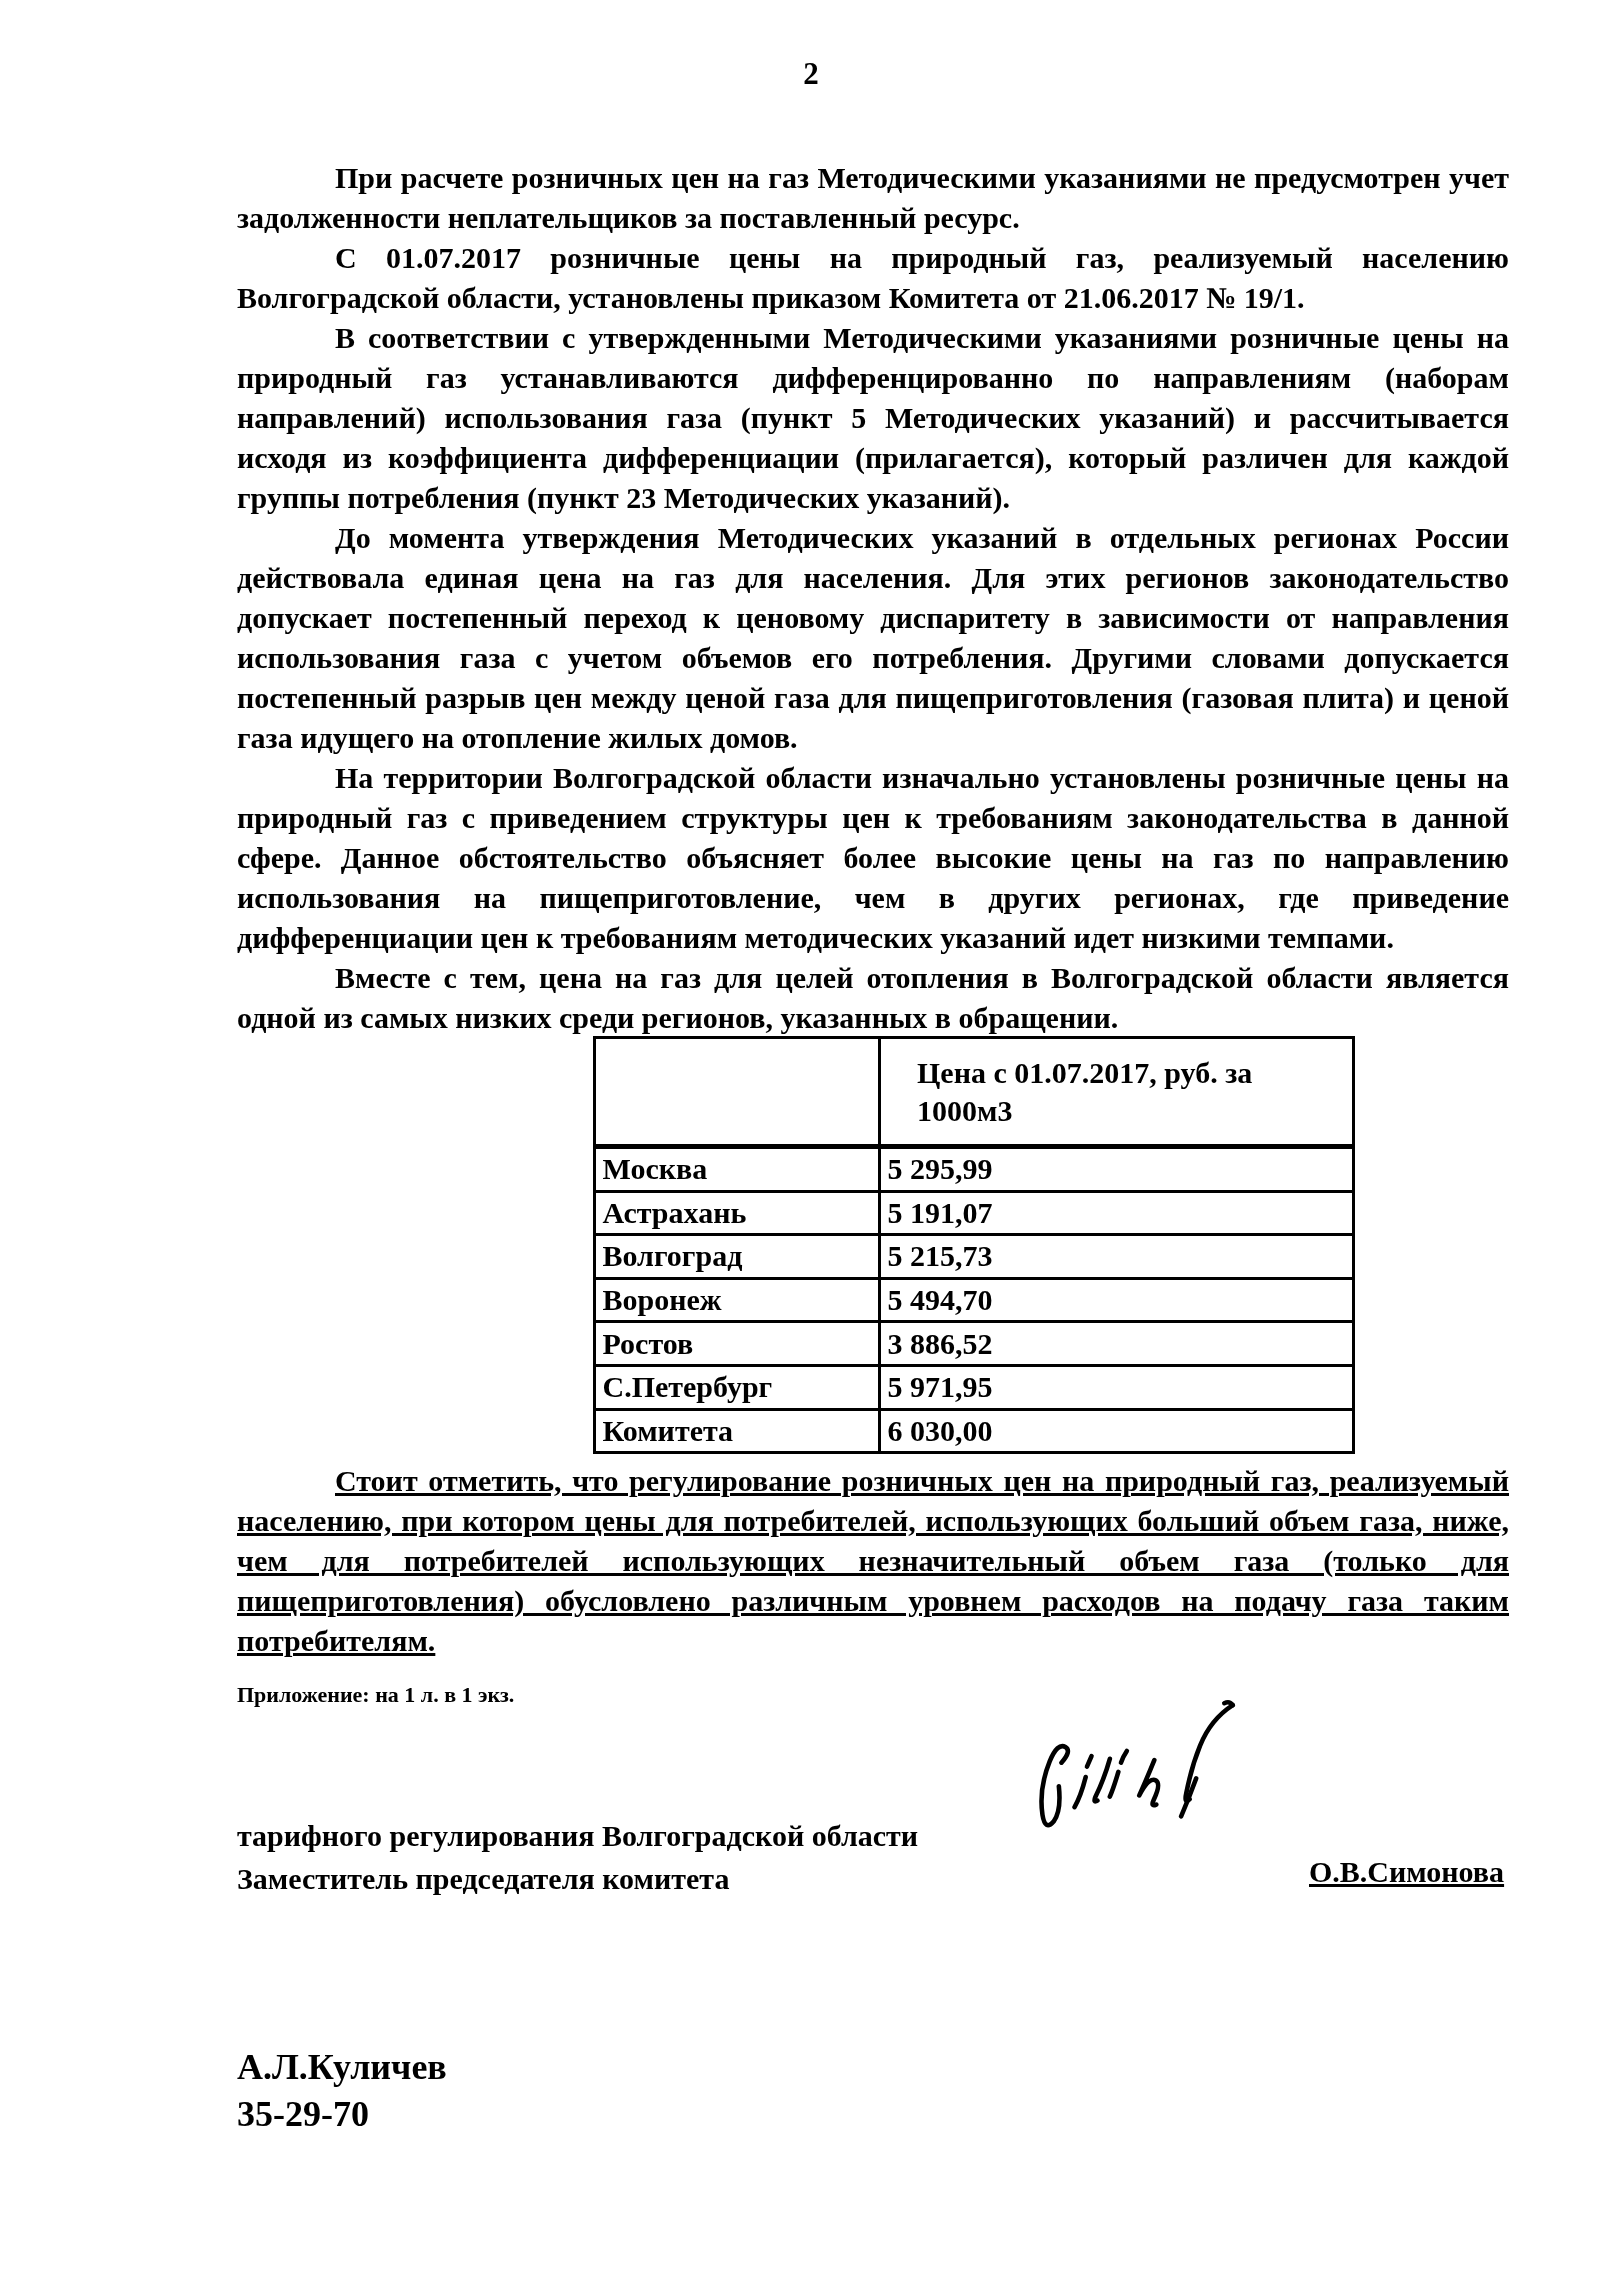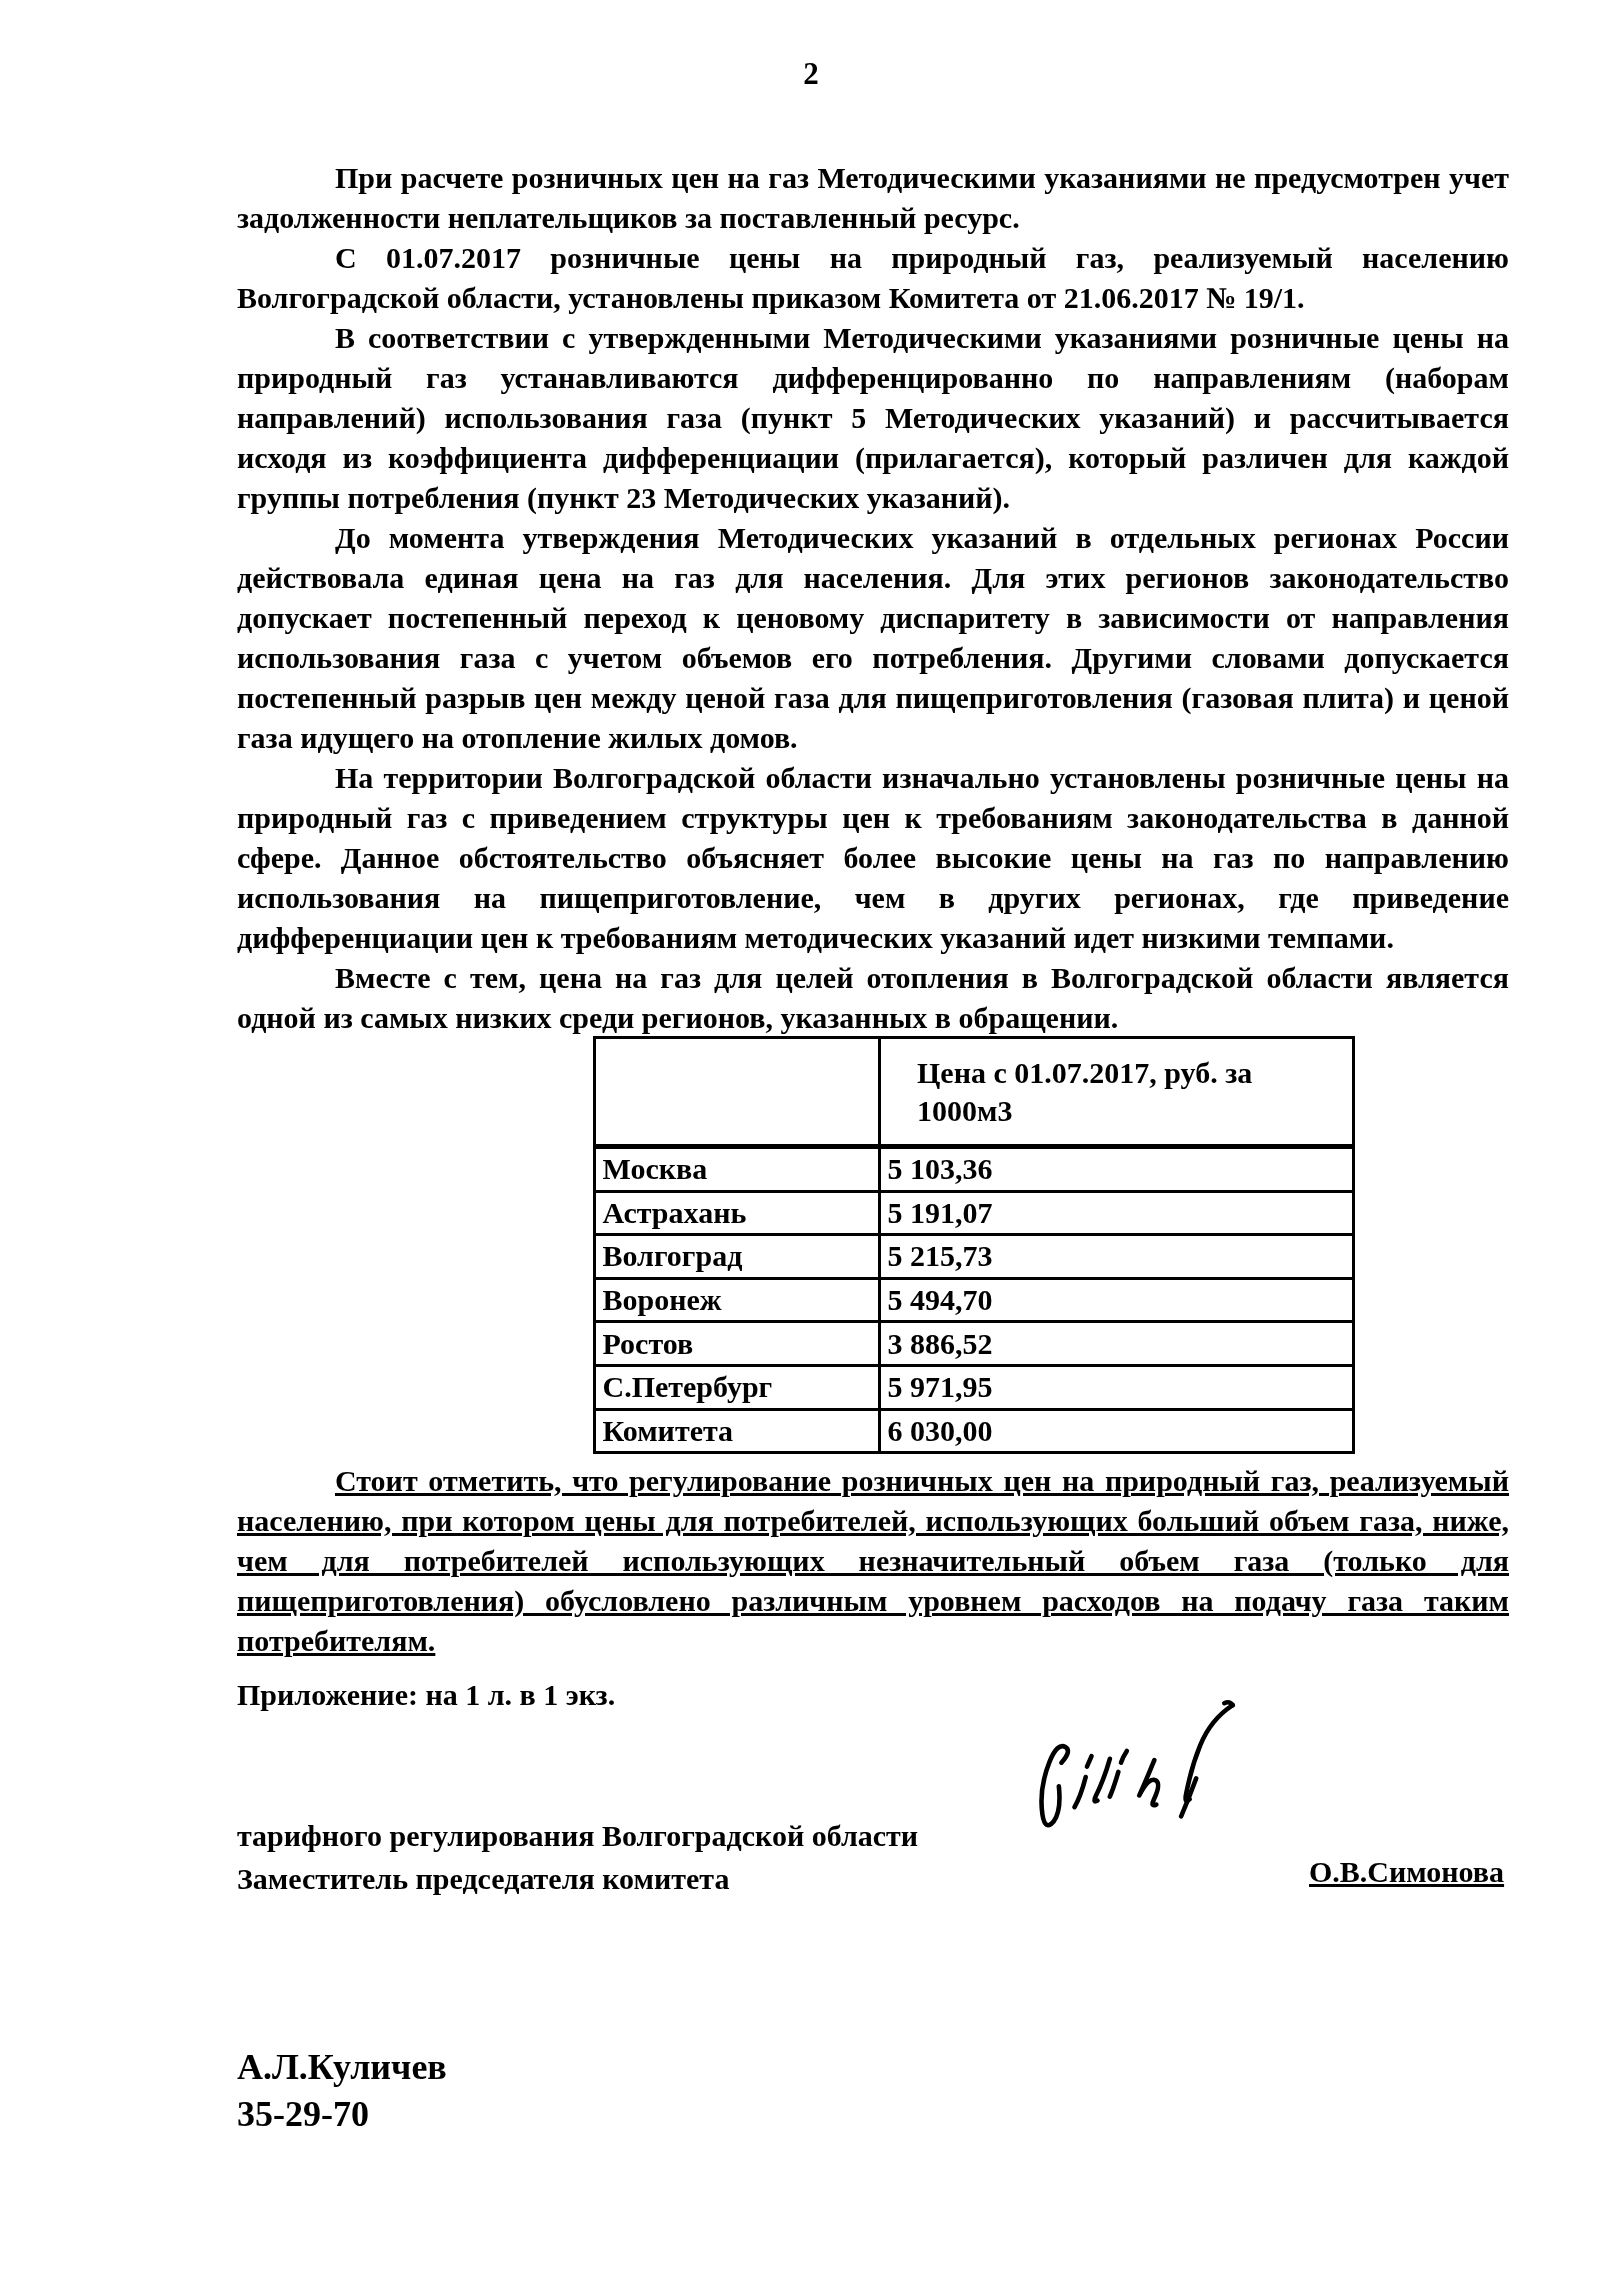--- a/index.html
+++ b/index.html
@@ -38,21 +38,21 @@
     vertical-align:middle;
     padding:1.3px 6.5px;
   }
   .price-table th{font-weight:700;padding:6.5px 36px;height:92px;}
   .price-table .city-col{width:210px;}
   .price-table .price-col{width:399px;}
   .price-table td{height:38px;}
   .price-table thead th{border-bottom:5.9px solid #000;}
   .attachment-note{
     position:absolute;left:237px;top:1675px;
-    font-size:30px;line-height:40px;
+    font-size:22px;line-height:40px;
   }
   .sig-position{
     position:absolute;left:237px;top:1814px;
     font-size:30px;line-height:43px;
   }
   .sig-script{
     position:absolute;left:1031px;top:1696px;
   }
   .sig-name{
     position:absolute;left:1309px;top:1855px;
@@ -83,21 +83,21 @@
   <table class="price-table">
     <thead>
       <tr>
         <th class="city-col"></th>
         <th class="price-col">Цена с 01.07.2017, руб. за 1000м3</th>
       </tr>
     </thead>
     <tbody>
       <tr>
         <td>Москва</td>
-        <td>5 103,36</td>
+        <td>5 295,99</td>
       </tr>
       <tr>
         <td>Астрахань</td>
         <td>5 191,07</td>
       </tr>
       <tr>
         <td>Волгоград</td>
         <td>5 215,73</td>
       </tr>
       <tr>

